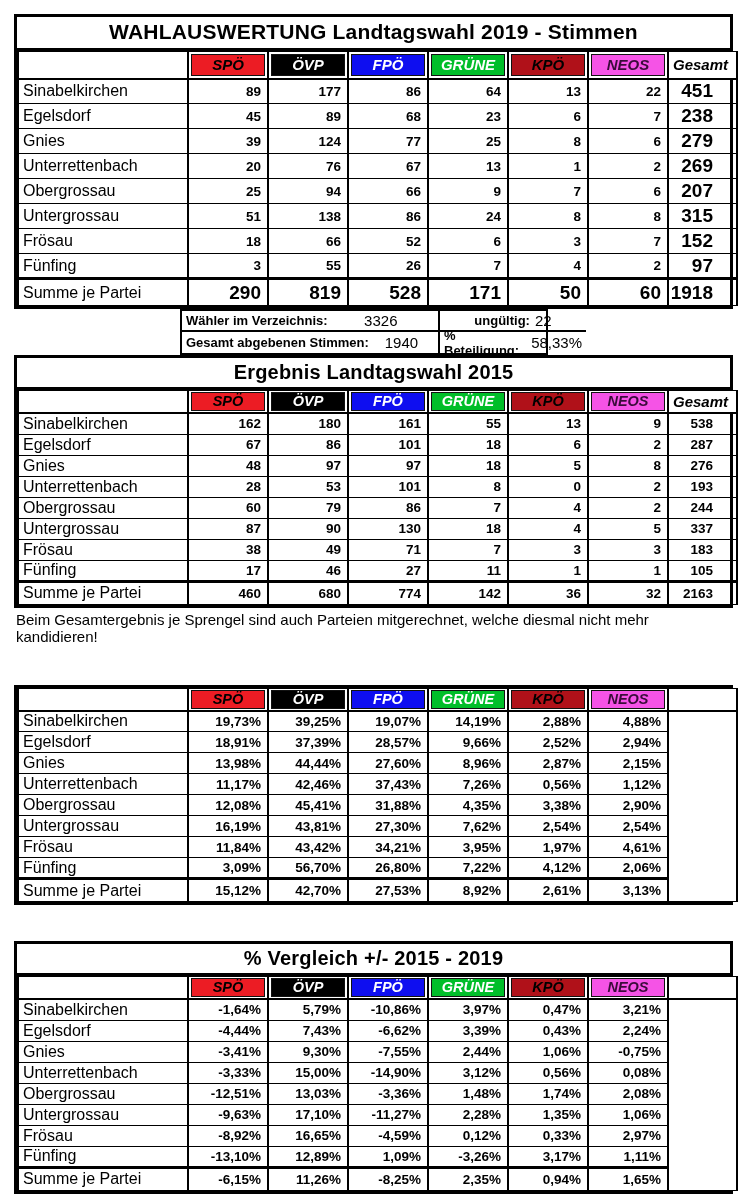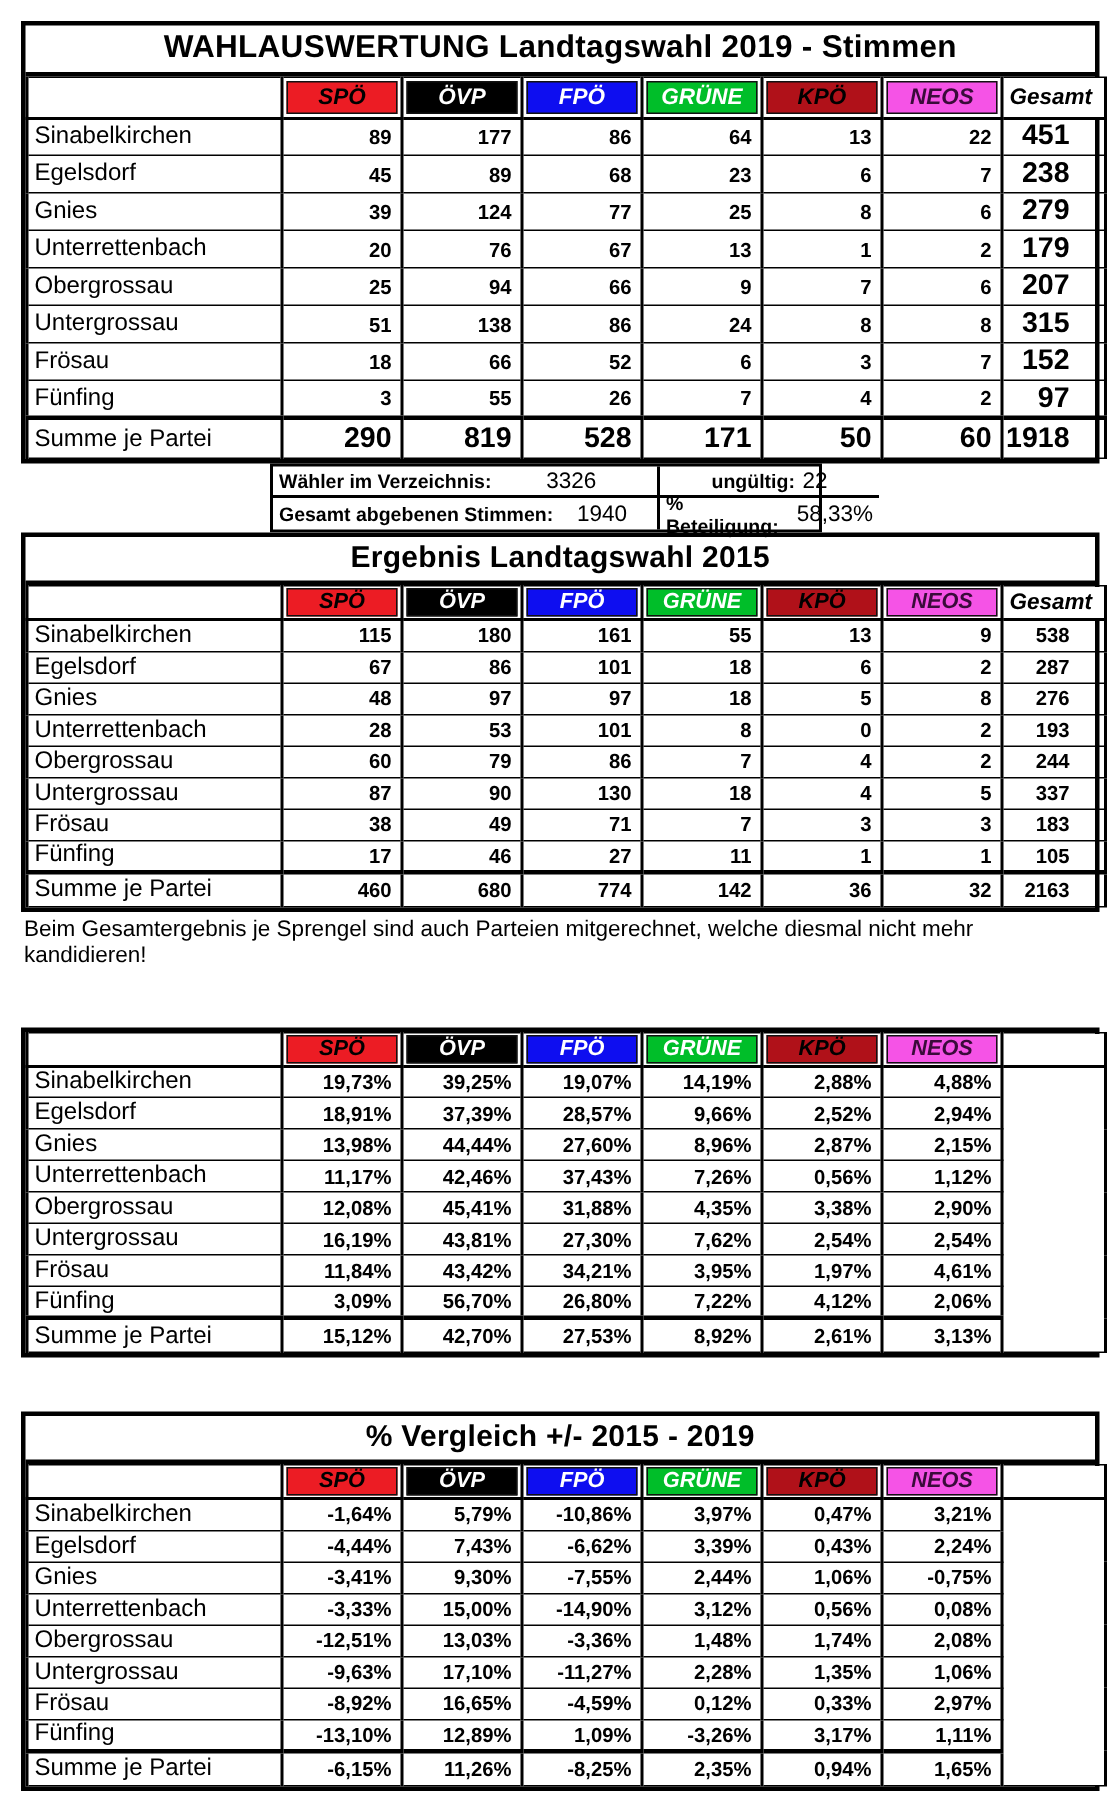--- a/index.html
+++ b/index.html
@@ -143,21 +143,21 @@
             <td class="tot">279</td>
           </tr>
           <tr>
             <td class="name">Unterrettenbach</td>
             <td class="val">20</td>
             <td class="val">76</td>
             <td class="val">67</td>
             <td class="val">13</td>
             <td class="val">1</td>
             <td class="val">2</td>
-            <td class="tot">179</td>
+            <td class="tot">269</td>
           </tr>
           <tr>
             <td class="name">Obergrossau</td>
             <td class="val">25</td>
             <td class="val">94</td>
             <td class="val">66</td>
             <td class="val">9</td>
             <td class="val">7</td>
             <td class="val">6</td>
             <td class="tot">207</td>
@@ -256,21 +256,21 @@
             <td>
               <div class="chip" style="background: rgb(176, 17, 25); color: rgb(0, 0, 0);">KPÖ</div>
             </td>
             <td>
               <div class="chip" style="background: rgb(245, 83, 230); color: rgb(58, 11, 58);">NEOS</div>
             </td>
             <td class="tot-h">Gesamt</td>
           </tr>
           <tr>
             <td class="name">Sinabelkirchen</td>
-            <td class="val">115</td>
+            <td class="val">162</td>
             <td class="val">180</td>
             <td class="val">161</td>
             <td class="val">55</td>
             <td class="val">13</td>
             <td class="val">9</td>
             <td class="tot">538</td>
           </tr>
           <tr>
             <td class="name">Egelsdorf</td>
             <td class="val">67</td>

